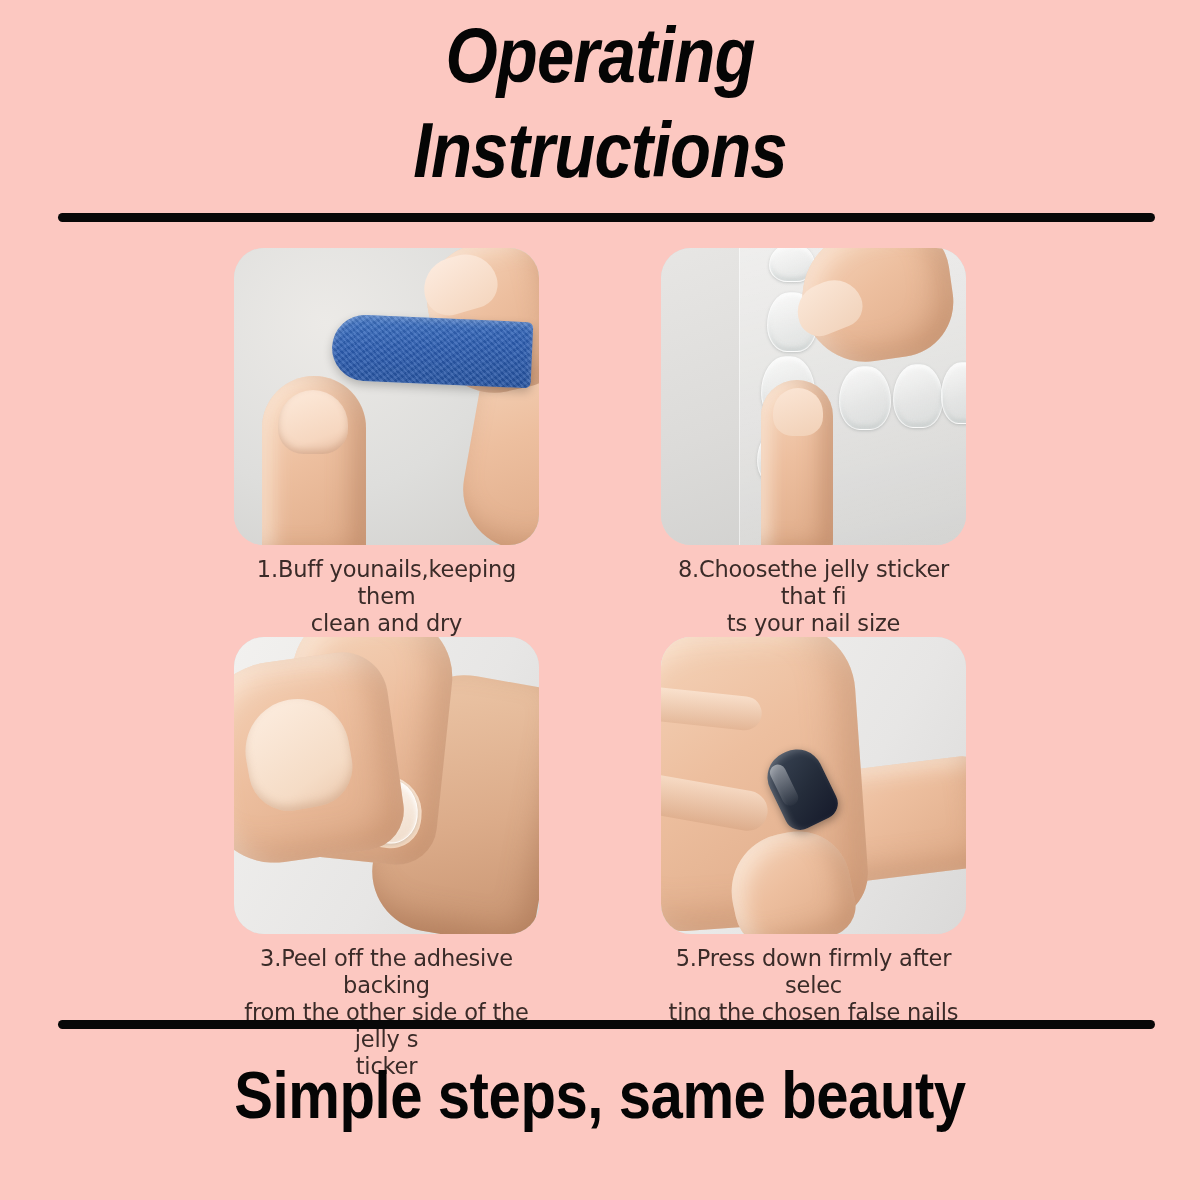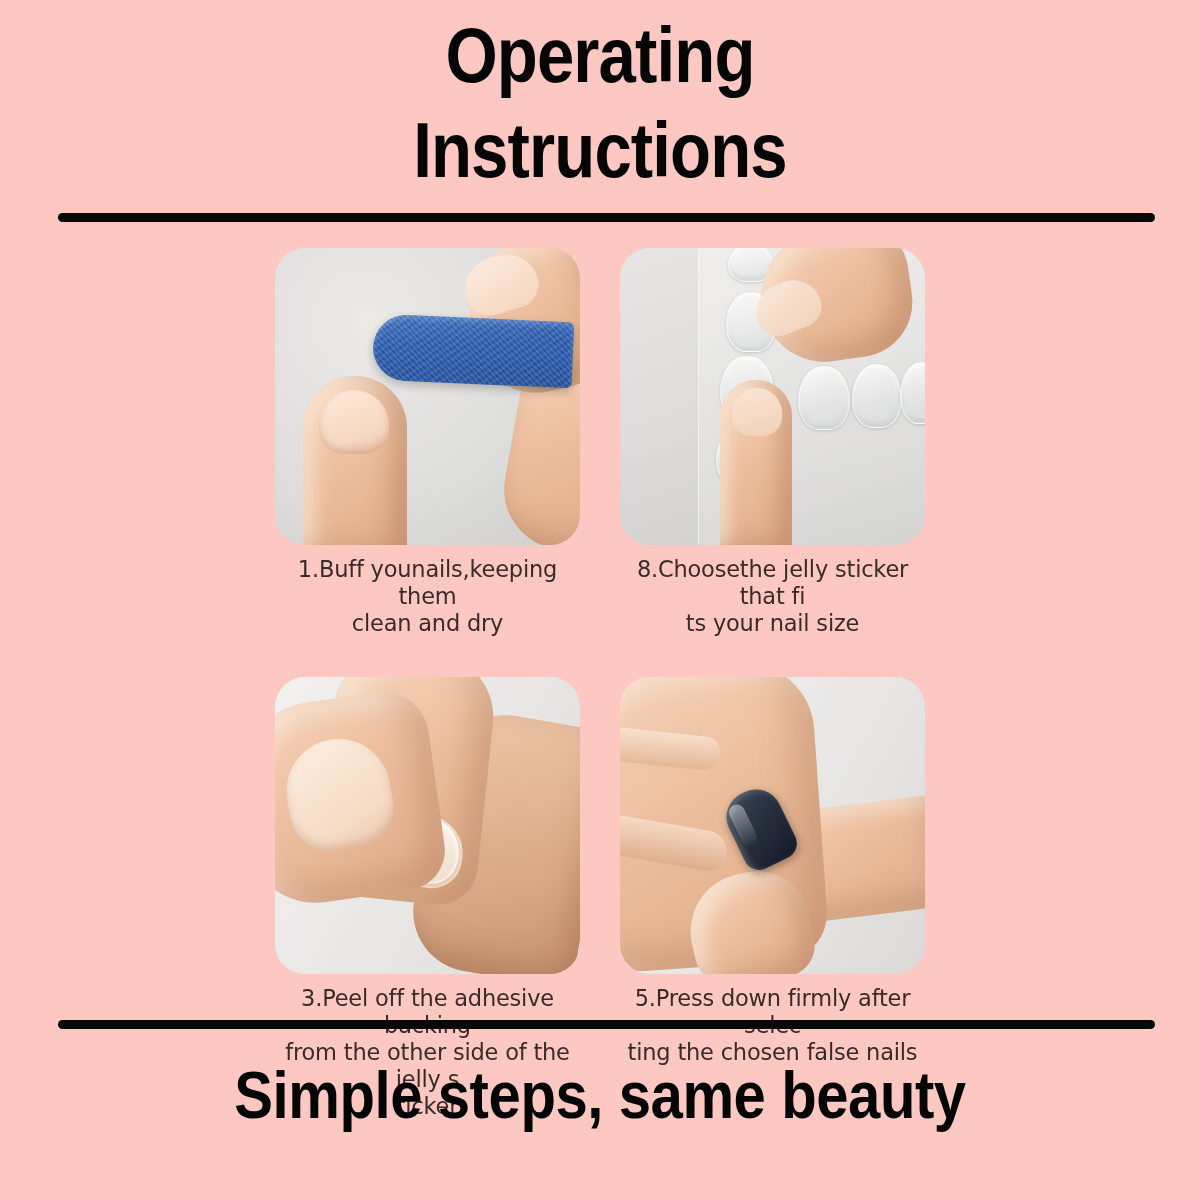--- a/index.html
+++ b/index.html
@@ -22,20 +22,21 @@
     overflow: hidden;
   }
 
   
   .title-block {
     position: absolute;
     top: 8px;
     left: 0;
     width: 1200px;
     text-align: center;
+    font-style: italic;
   }
   .title-line {
     font-family: "Liberation Sans", sans-serif;
     font-weight: bold;
     font-size: 78px;
     line-height: 95px;
     letter-spacing: -1px;
     color: #050505;
     transform: scaleX(0.86);
     transform-origin: center center;
@@ -58,21 +59,20 @@
   .steps {
     position: absolute;
     top: 248px;
     left: 0;
     width: 1200px;
     display: grid;
     grid-template-columns: 305px 305px;
     grid-column-gap: 122px;
     grid-row-gap: 0px;
     justify-content: center;
-    gap: 40px;
   }
   .step {
     width: 305px;
   }
   .photo {
     position: relative;
     width: 305px;
     height: 297px;
     border-radius: 30px;
     overflow: hidden;

